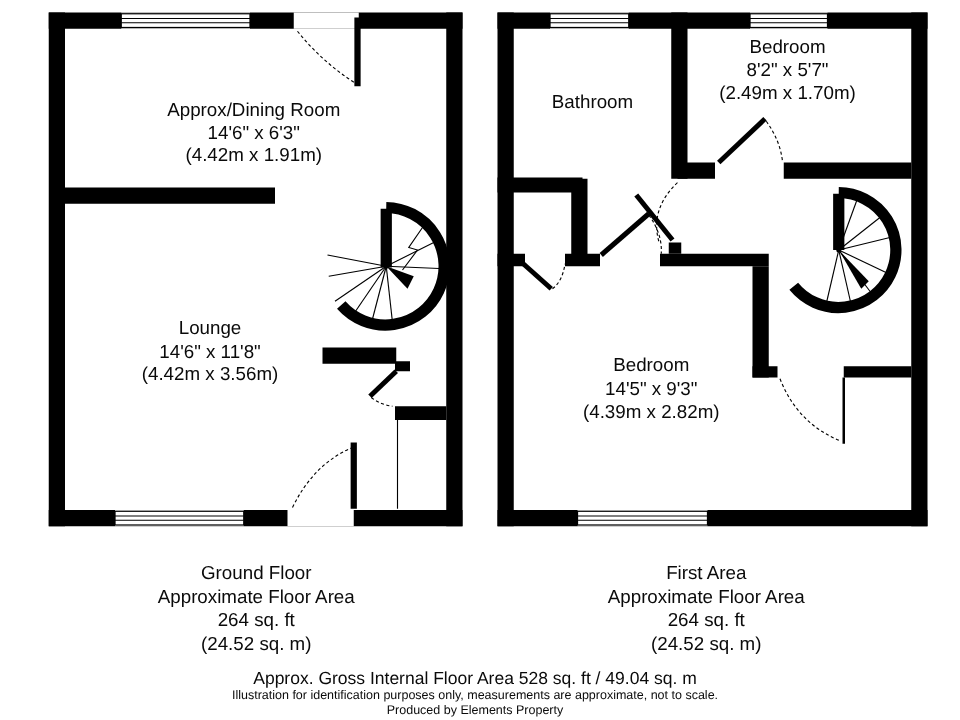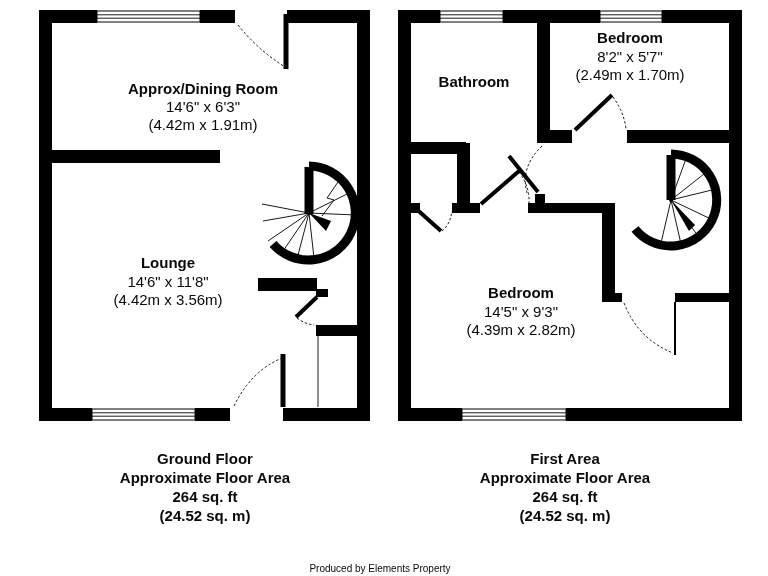--- a/index.html
+++ b/index.html
@@ -1,20 +1,20 @@
 <!DOCTYPE html>
 <html><head>
 <meta charset="utf-8">
 <style>
   html,body{margin:0;padding:0;background:#fff;}
   .stage{position:relative;width:768px;height:576px;background:#fff;overflow:hidden;
          font-family:"Liberation Sans",sans-serif;color:#0a0a0a;}
   .stage svg{position:absolute;left:0;top:0;}
   .lbl{position:absolute;transform:translateX(-50%);white-space:nowrap;text-align:center;line-height:1;}
-  .b{font-weight:bold;}
+  .b{font-weight:normal;}
   .s15{font-size:15px;}
   .s14{font-size:14px;}
   .s10{font-size:10px;}
   .wall{fill:#000;}
   .punch{fill:#fff;}
   .thin{stroke:#000;stroke-width:0.9;fill:none;}
   .leaf{stroke:#000;stroke-width:4;fill:none;}
   .arc{stroke:#000;stroke-width:0.9;fill:none;stroke-dasharray:2.5 2;}
   .stair{stroke:#000;fill:none;}
 </style>
@@ -182,15 +182,17 @@
   <div class="lbl b s15" style="left:205px;top:451px">Ground Floor</div>
   <div class="lbl b s15" style="left:205px;top:470px">Approximate Floor Area</div>
   <div class="lbl b s15" style="left:205px;top:489px">264 sq. ft</div>
   <div class="lbl b s15" style="left:205px;top:508px">(24.52 sq. m)</div>
 
   <div class="lbl b s15" style="left:565px;top:451px">First Area</div>
   <div class="lbl b s15" style="left:565px;top:470px">Approximate Floor Area</div>
   <div class="lbl b s15" style="left:565px;top:489px">264 sq. ft</div>
   <div class="lbl b s15" style="left:565px;top:508px">(24.52 sq. m)</div>
 
+  <div class="lbl b s14" style="left:380px;top:535px">Approx. Gross Internal Floor Area 528 sq. ft / 49.04 sq. m</div>
+  <div class="lbl s10" style="left:380px;top:552px">Illustration for identification purposes only, measurements are approximate, not to scale.</div>
   <div class="lbl s10" style="left:380px;top:564px">Produced by Elements Property</div>
 
 </div>
 
 </body></html>

